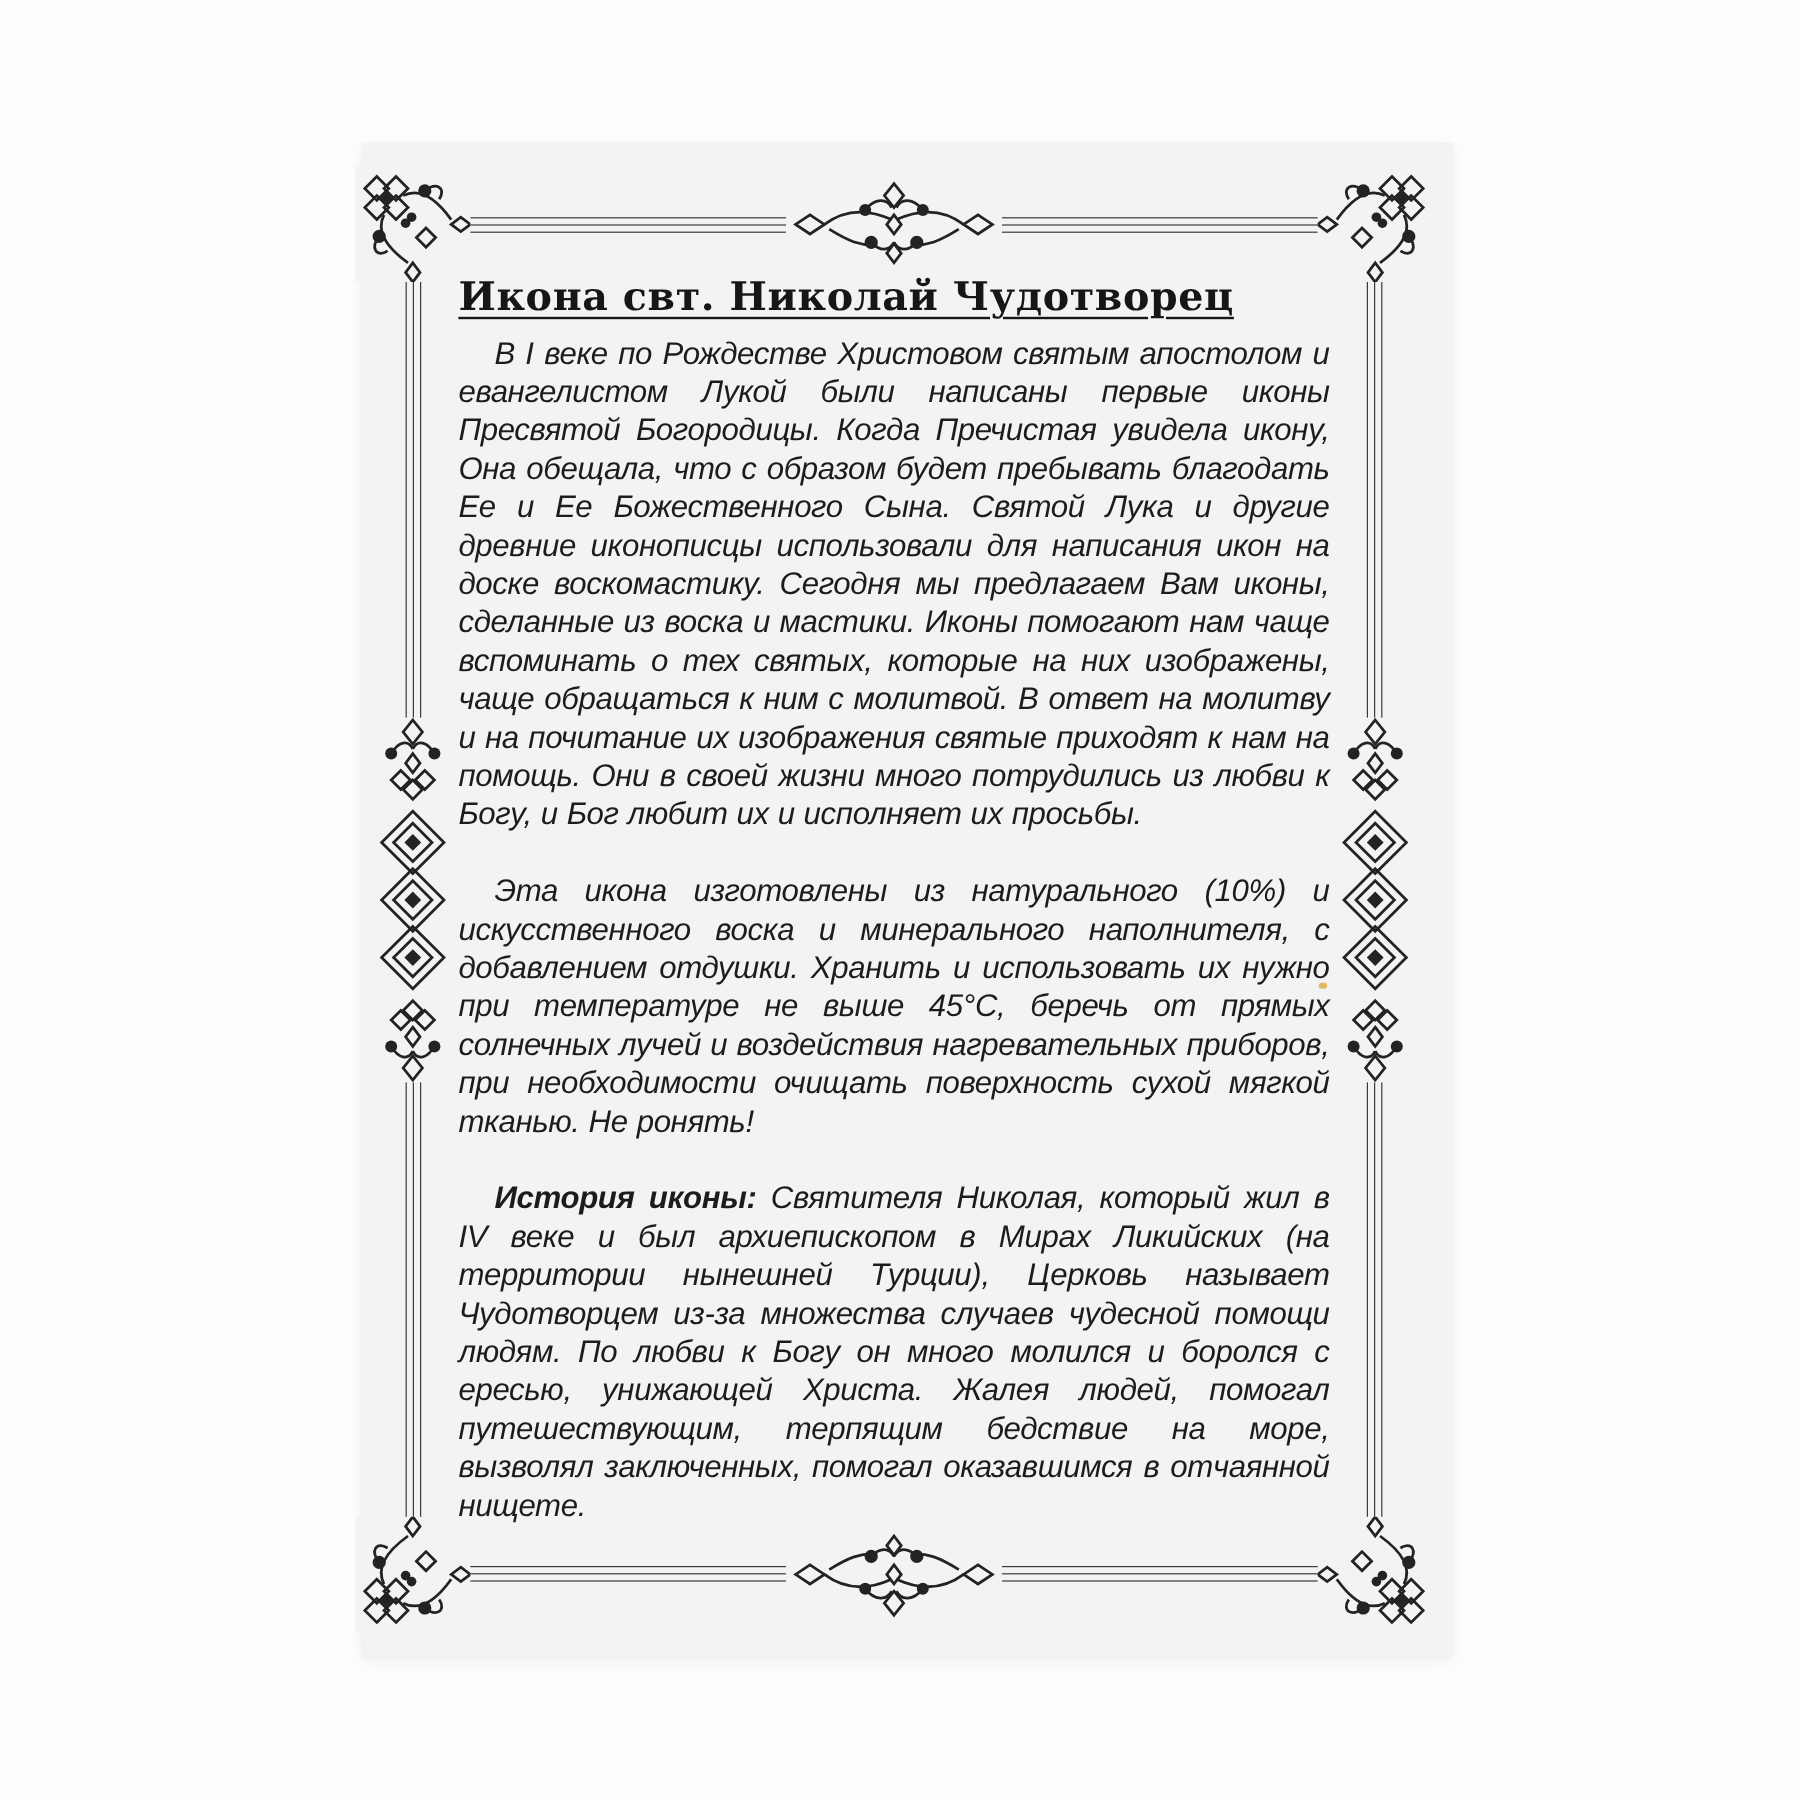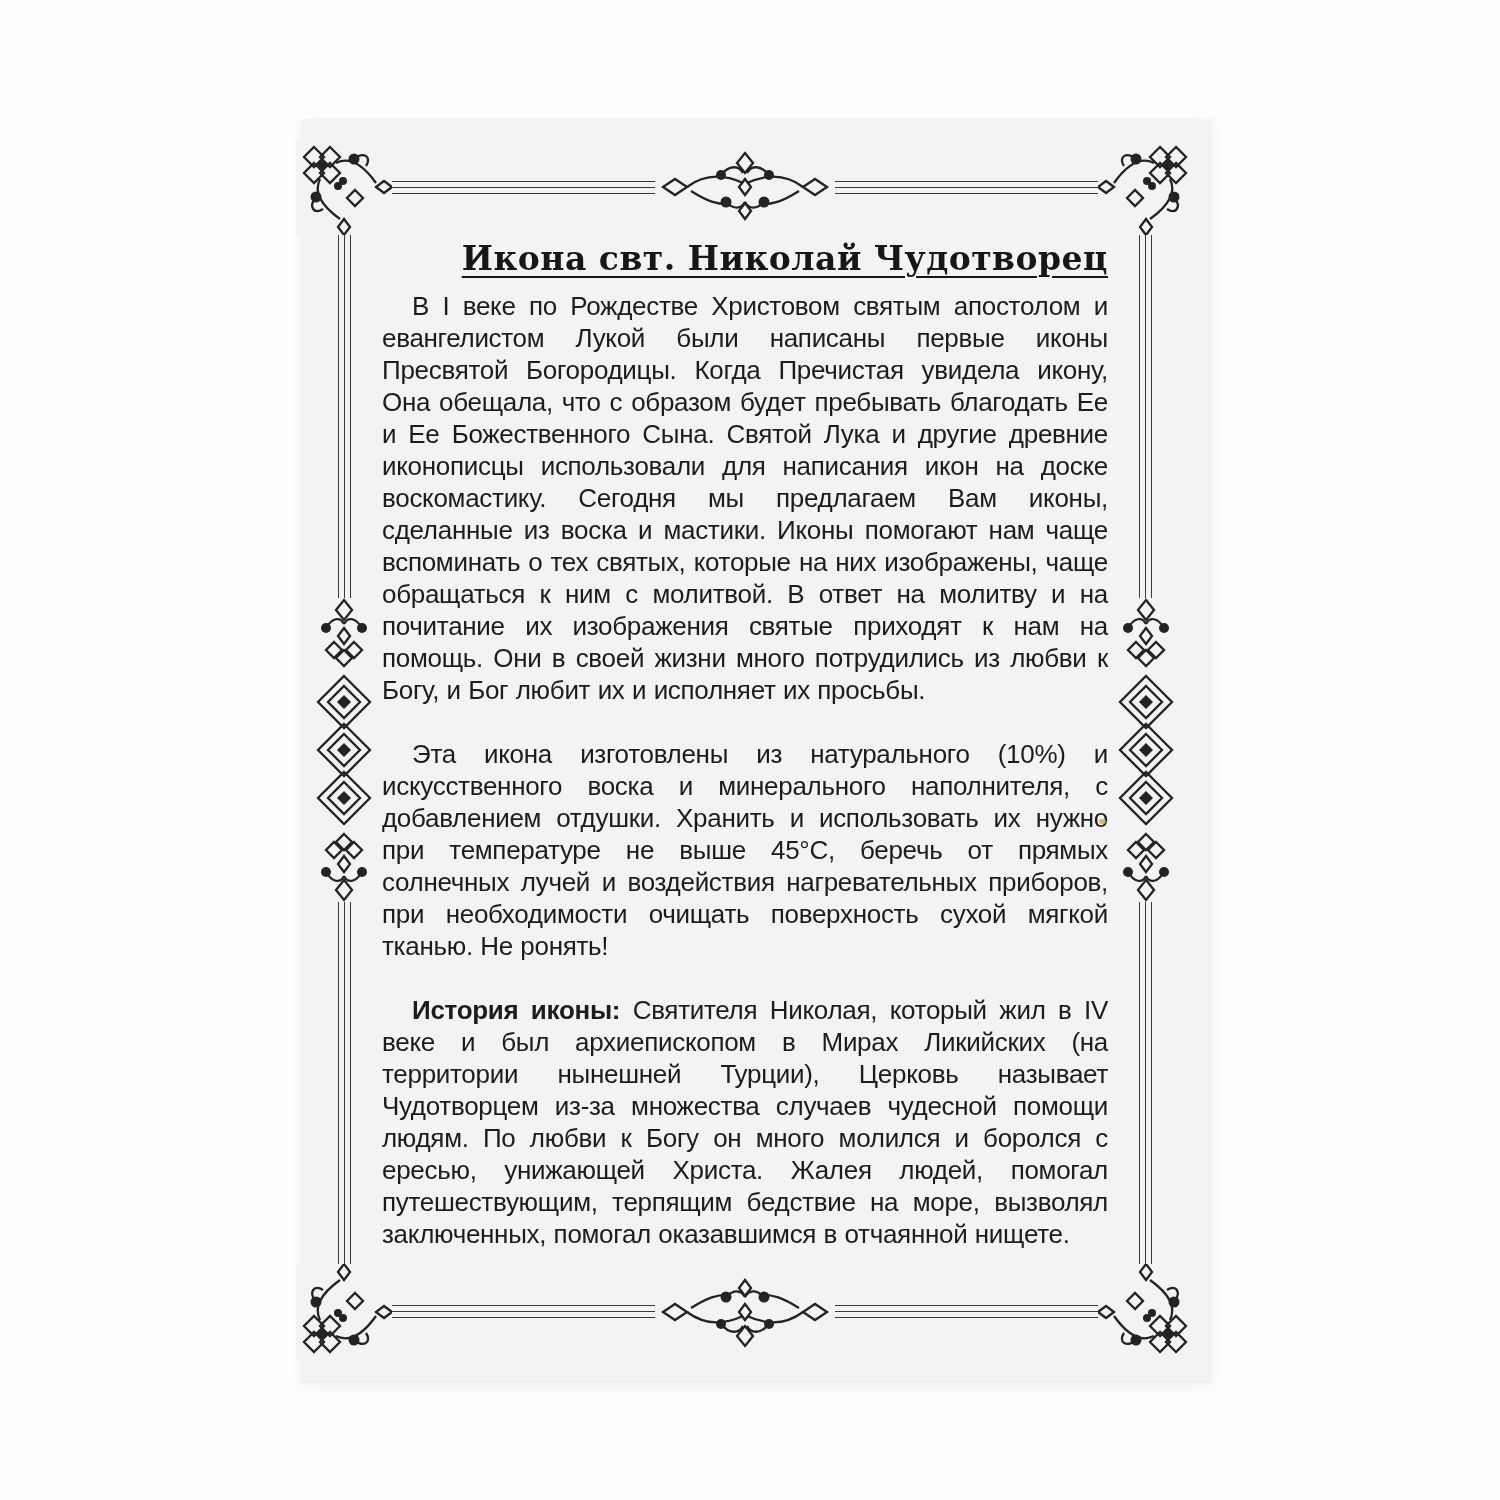--- a/index.html
+++ b/index.html
@@ -48,39 +48,40 @@
   .side-left  { left: -22px;  top: calc(50% - 152px); }
   .side-right { right: -22px; top: calc(50% - 152px); }
 
   .content {
     position: absolute;
     left: 80px; top: 108px;
     width: 726px;
     color: #1c1c1c;
   }
   .title {
-    margin: 12px 0 12px 0;
-    text-align: right;
+    margin: 0 0 12px 0;
+    text-align: left;
     font-family: "DejaVu Serif", serif;
     font-weight: bold;
     font-size: 33px;
     letter-spacing: 0.5px;
     text-decoration: underline;
     text-underline-offset: 6px;
     text-decoration-thickness: 2px;
     color: #161616;
   }
   .content p {
     margin: 0 0 32px 0;
     font-size: 26px;
     line-height: 32px;
     text-align: justify;
     text-indent: 30px;
     letter-spacing: -0.3px;
     word-spacing: 0.5px;
+    font-style: italic;
   }
   .content p:last-child { margin-bottom: 0; }
   .lead { font-weight: bold; }
 
   .scan-artifact {
     position: absolute;
     left: 797px; top: 700px;
     width: 7px; height: 5px;
     border-radius: 3px;
     background: #ddab4a;

